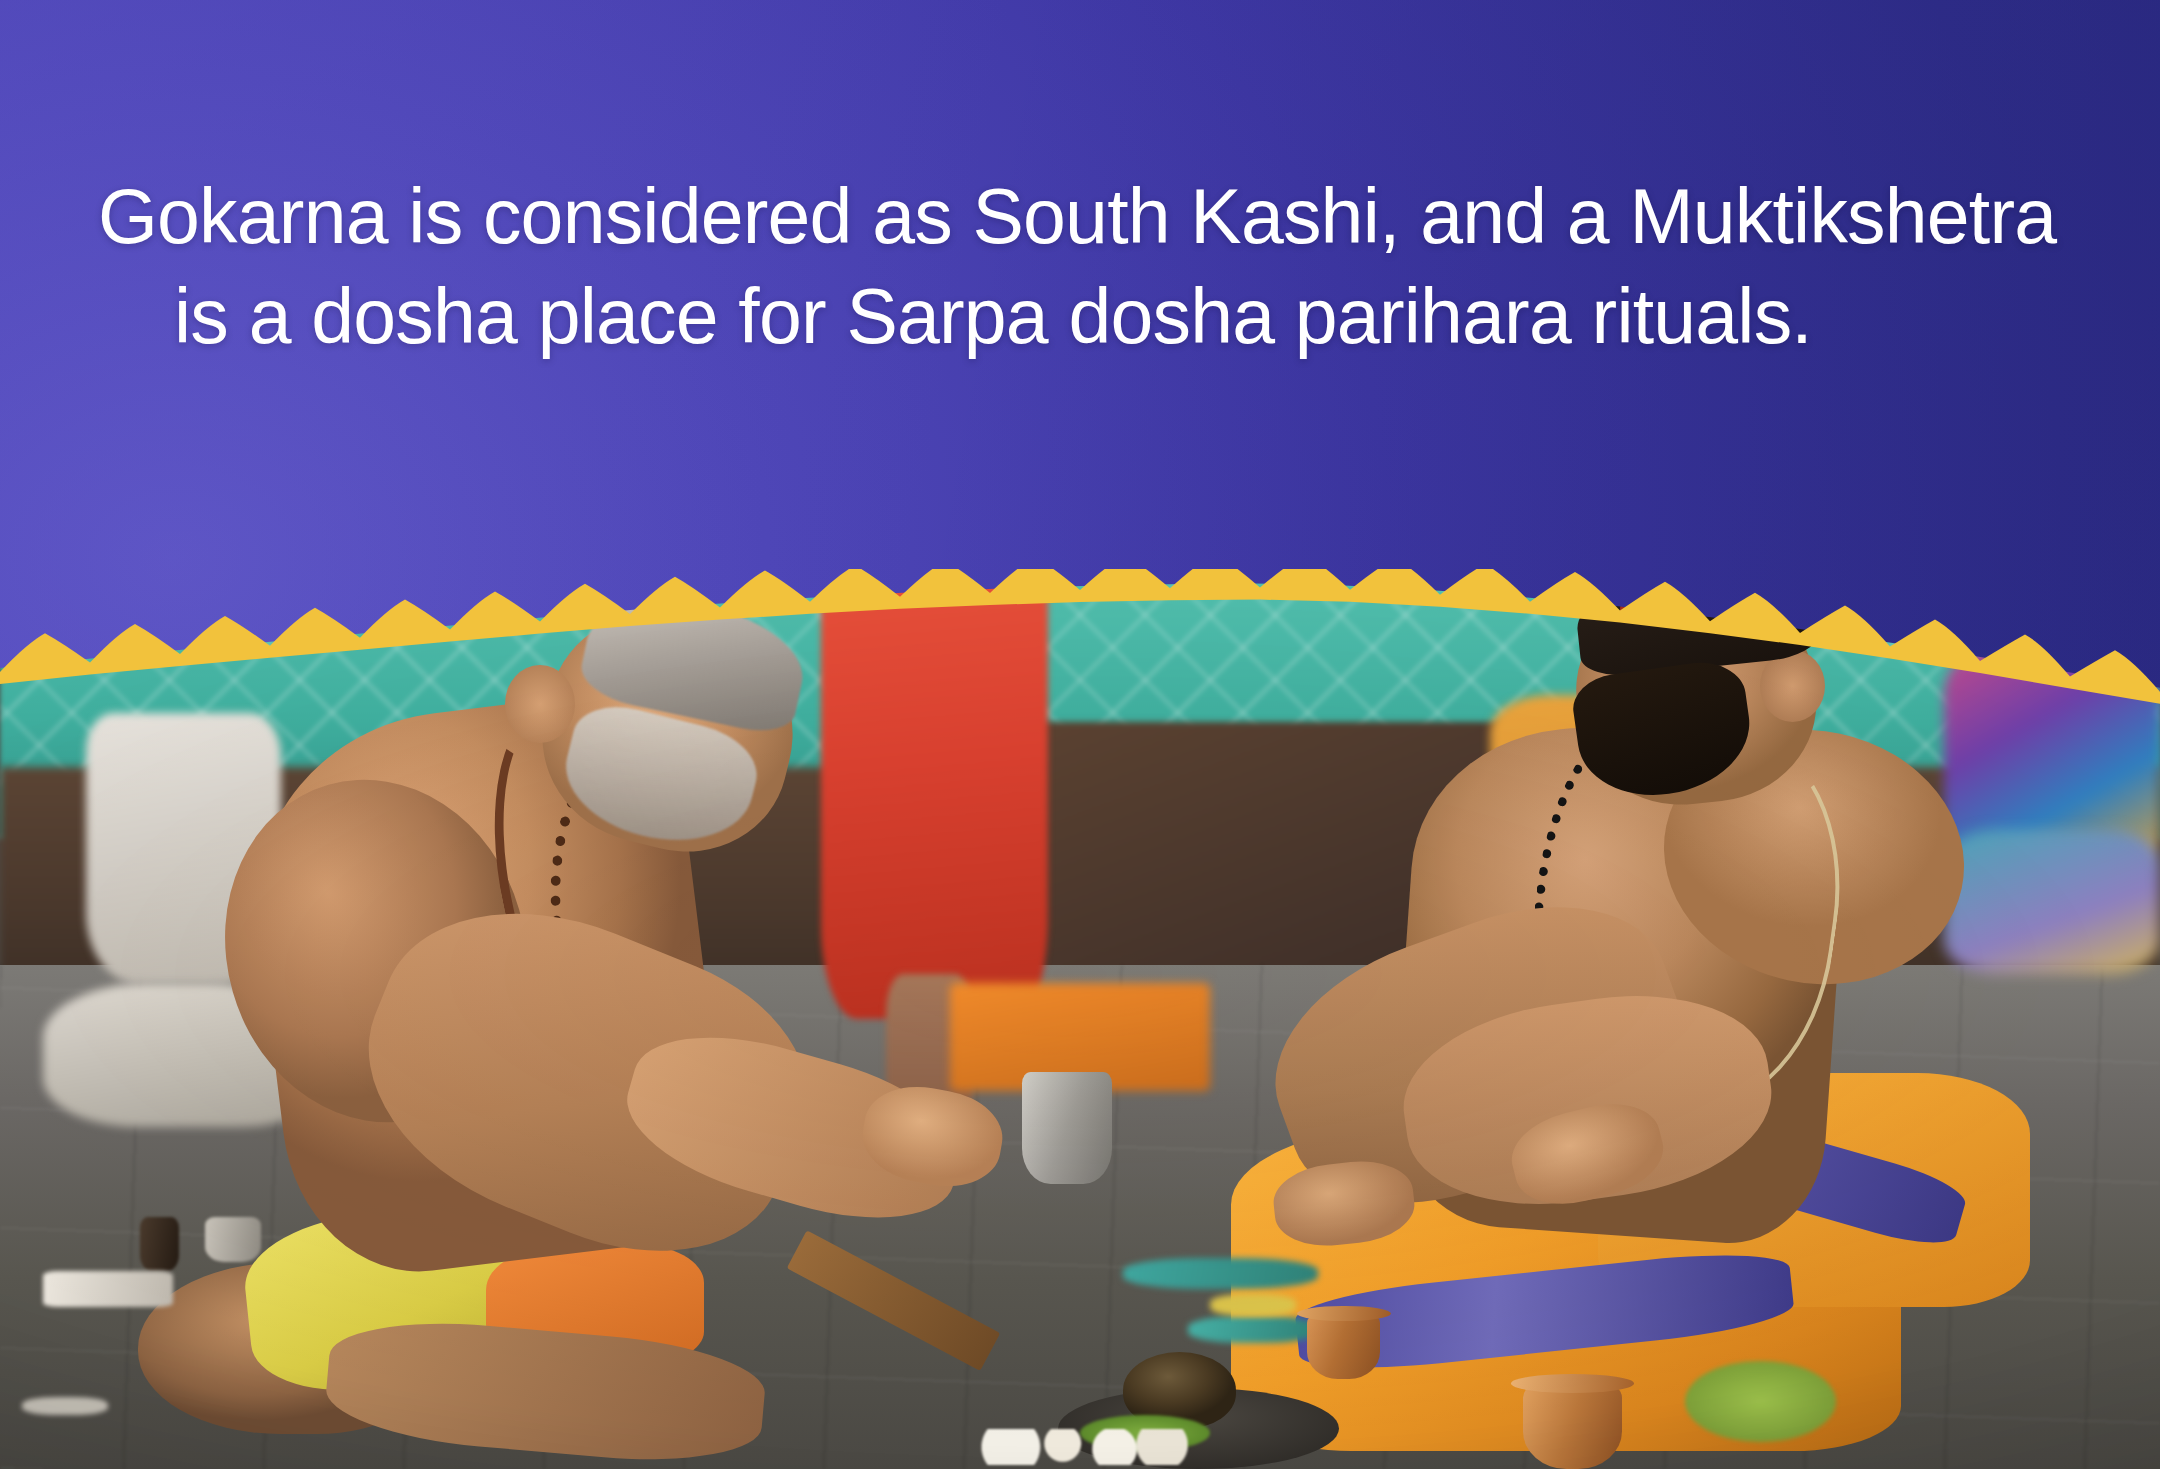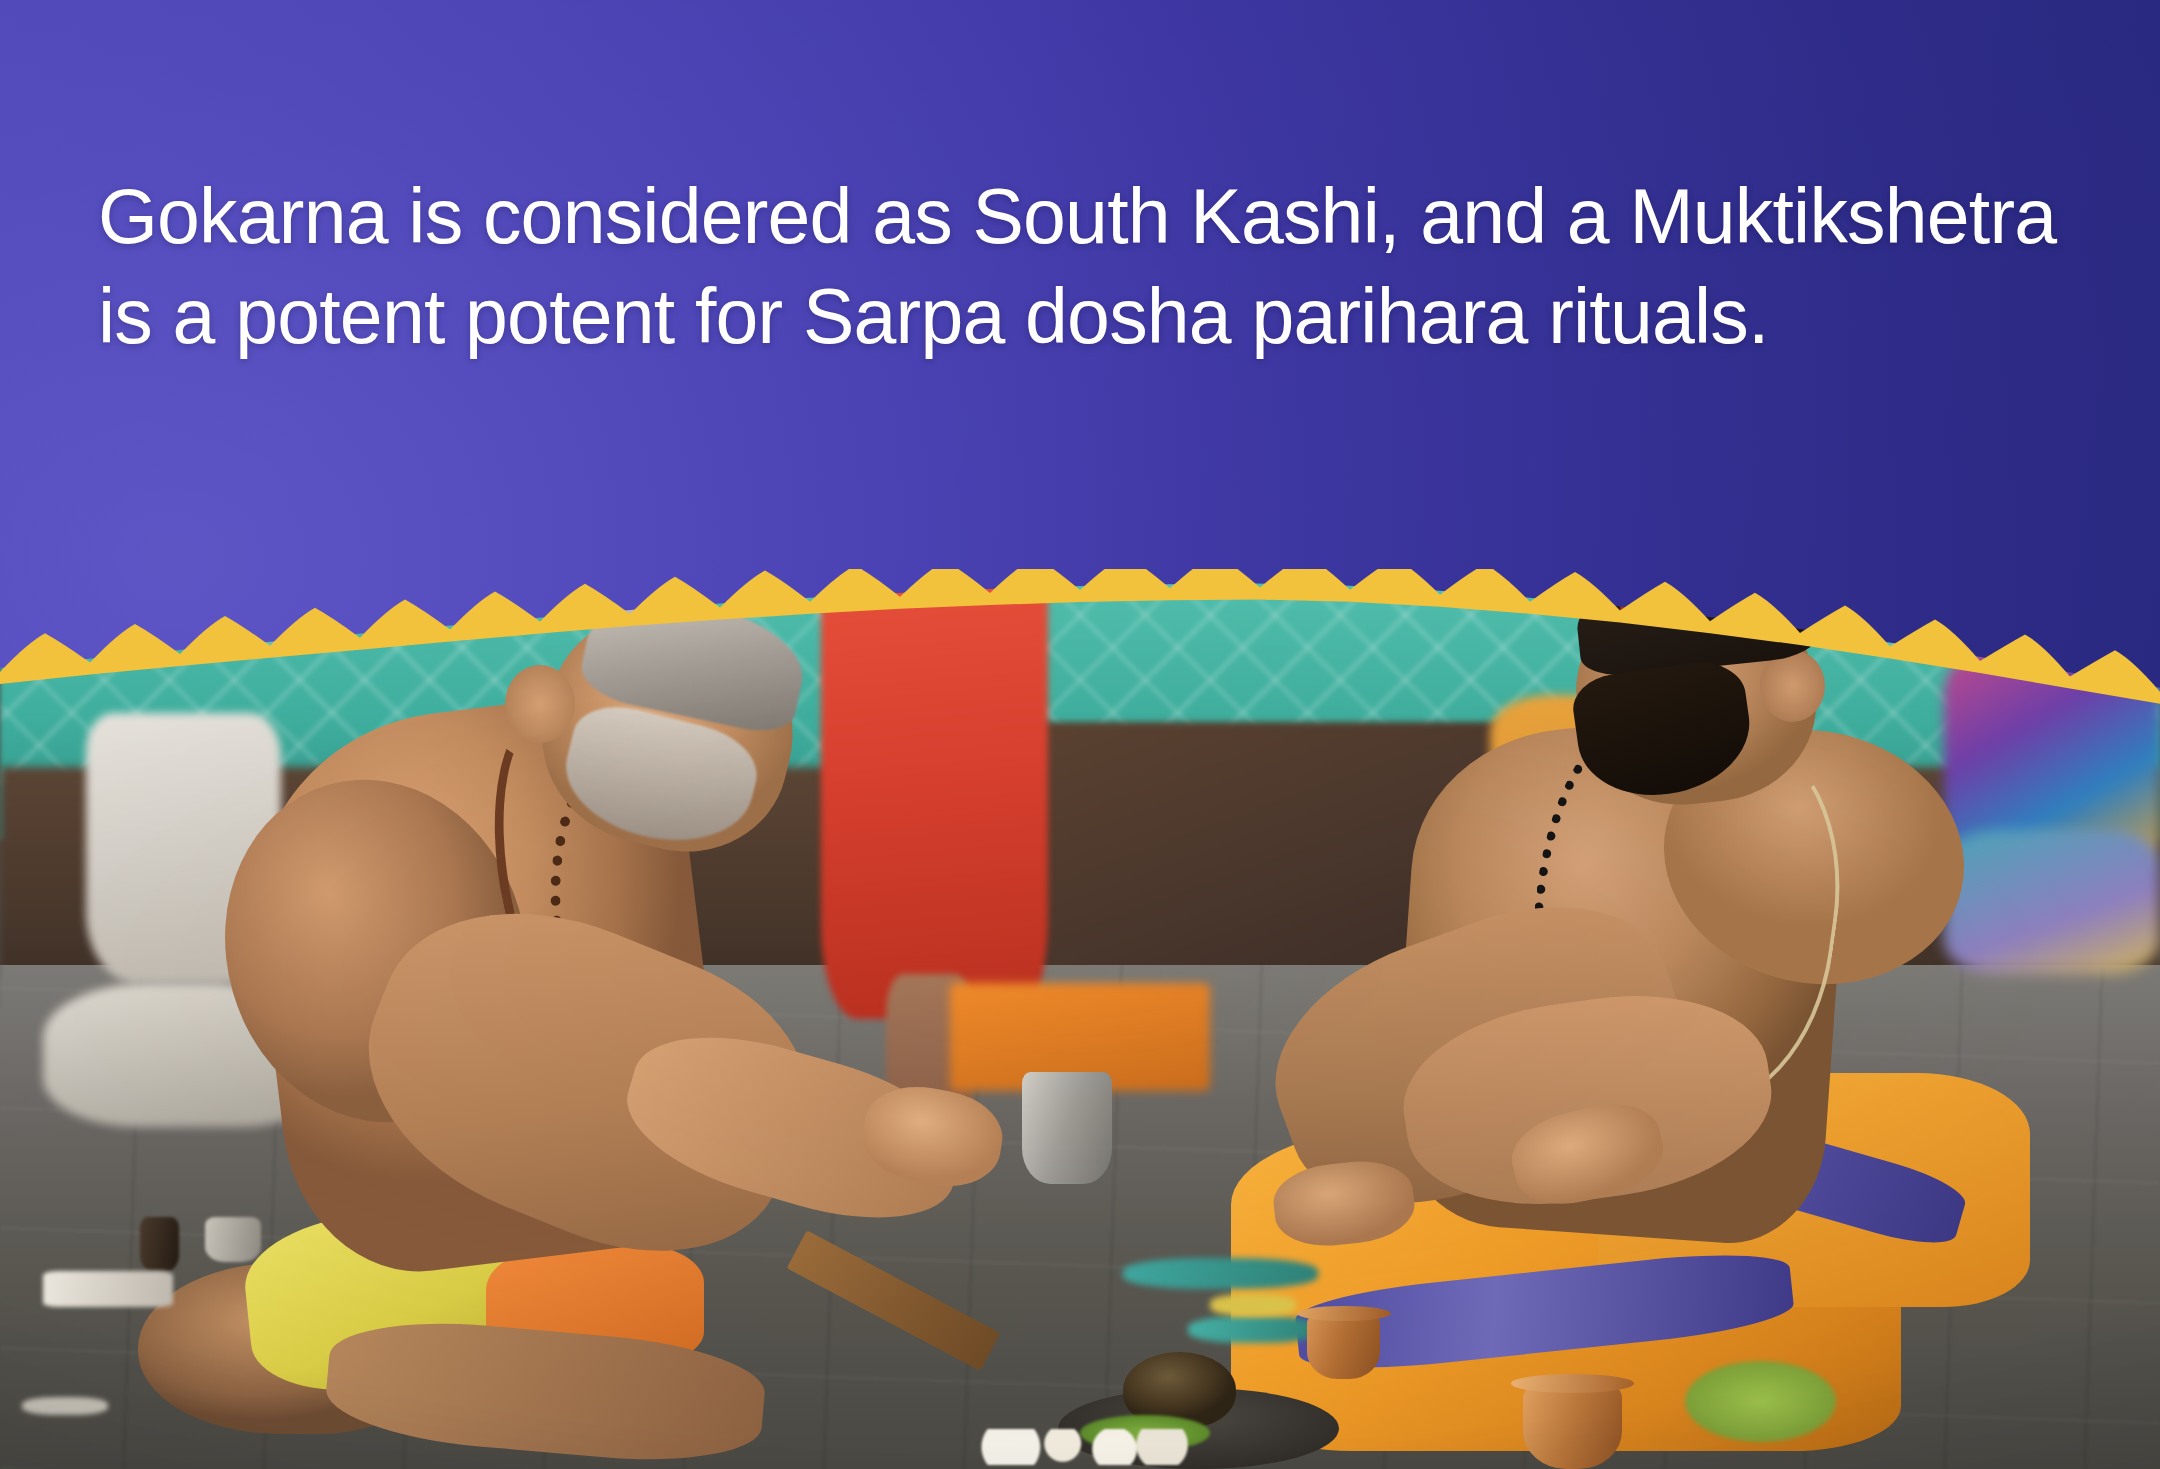--- a/index.html
+++ b/index.html
@@ -50,21 +50,21 @@
   .subhead {
     margin-top:58px;
     color:#ffffff;
     font-size:77px;
     line-height:1.30;
     font-weight:400;
     letter-spacing:-0.8px;
     max-width:1790px;
     text-shadow:0 2px 7px rgba(10,8,50,.26);
   }
-  .subhead-line { display:block; white-space:nowrap; }
+  .subhead-line { display:block; white-space:nowrap;text-align:center; }
 
   
   .photo-wrap {
     position:absolute;
     left:0; right:0; bottom:0;
     height:900px;
     z-index:3;
     
     -webkit-clip-path: polygon(
         0% 11.0%,  6% 9.5%, 12% 8.2%, 18% 6.9%, 24% 5.6%, 30% 4.4%,
@@ -653,17 +653,17 @@
        Q 2133.0 91.3 2160.0 122.8
        L 2160.0 134.8
        L 2070.0 119.5 Z"></path>
         </g>
     </svg>
   </div>
 
   <div class="text-block">
     <p class="subhead">
       <span class="subhead-line">Gokarna is considered as South Kashi, and a Muktikshetra</span>
-      <span class="subhead-line">is a potent potent for Sarpa dosha parihara rituals.</span>
+      <span class="subhead-line">is a dosha place for Sarpa dosha parihara rituals.</span>
     </p>
   </div>
 
 </div>
 
 </body></html>

